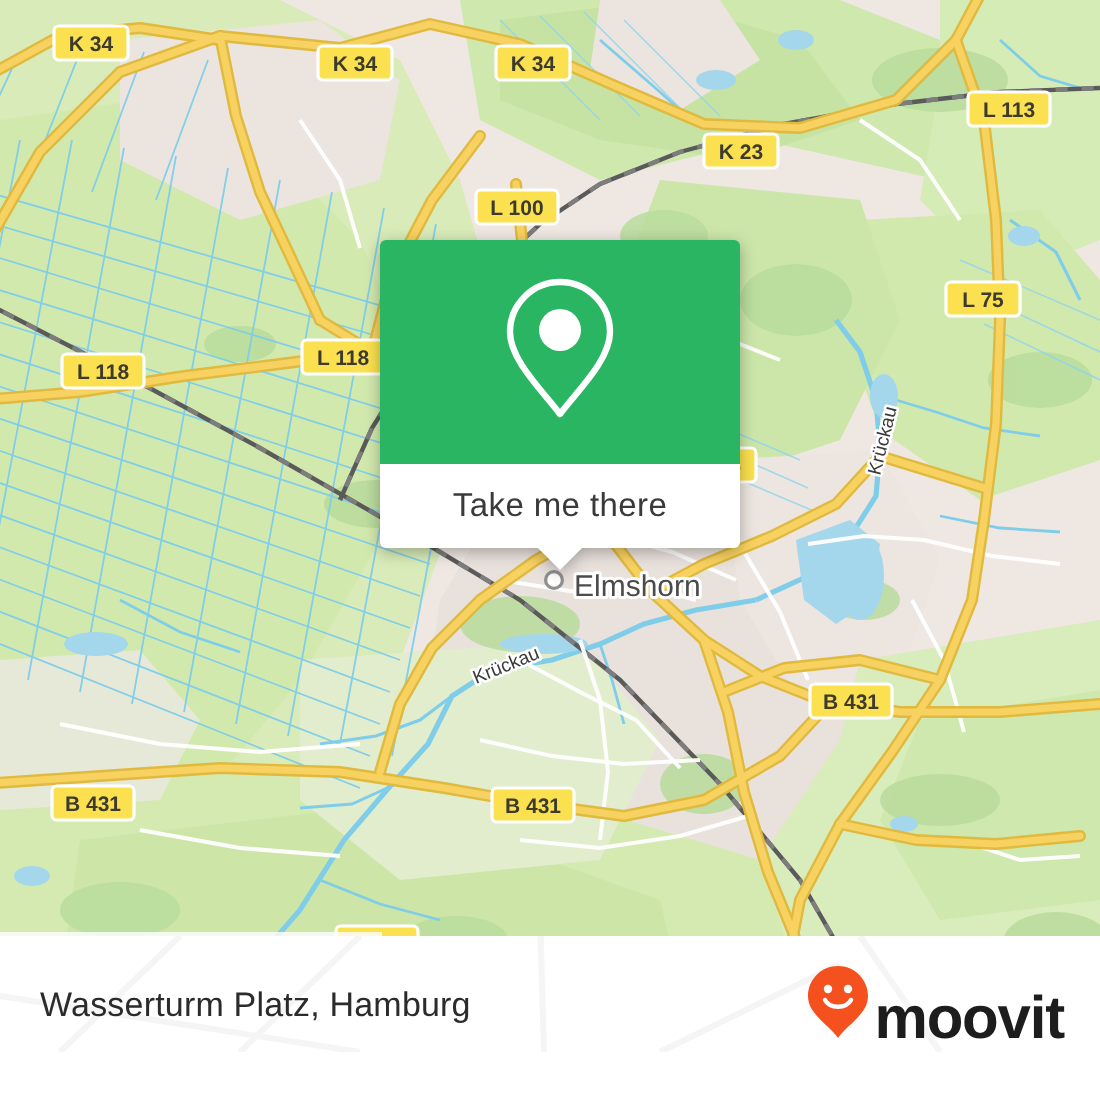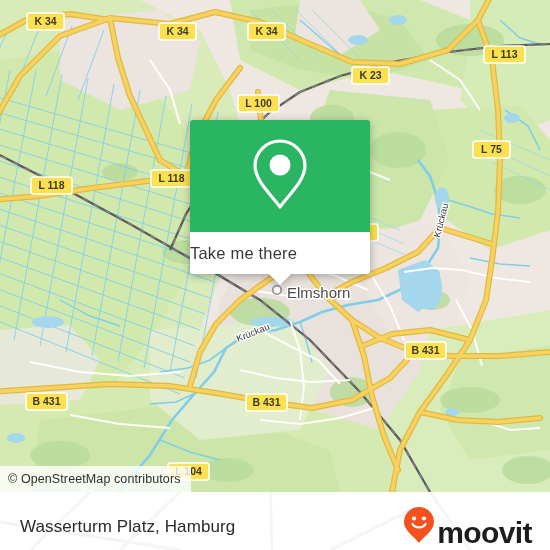--- a/index.html
+++ b/index.html
@@ -64,21 +64,21 @@
     align-items: center;
     justify-content: center;
   }
   #callout-white {
     width: 180px;
     height: 42px;
     background: #ffffff;
     border-radius: 0 0 3px 3px;
     display: flex;
     align-items: center;
-    justify-content: flex-start;
+    justify-content: center;
     position: relative;
   }
   #callout-label {
     font-size: 16.5px;
     color: #3a3a3a;
     letter-spacing: .2px;
   }
   #callout-tail {
     position: absolute;
     left: 50%;
@@ -87,21 +87,21 @@
     width: 0; height: 0;
     border-left: 11px solid transparent;
     border-right: 11px solid transparent;
     border-top: 11px solid #ffffff;
   }
 
   
   #footer {
     position: absolute;
     left: 0;
-    top: 492px;
+    top: 468px;
     width: 550px;
     height: 58px;
     background: #ffffff;
     display: flex;
     align-items: center;
     justify-content: space-between;
     padding: 12px 18px 0 20px;
     box-sizing: border-box;
     z-index: 80;
     overflow: hidden;

